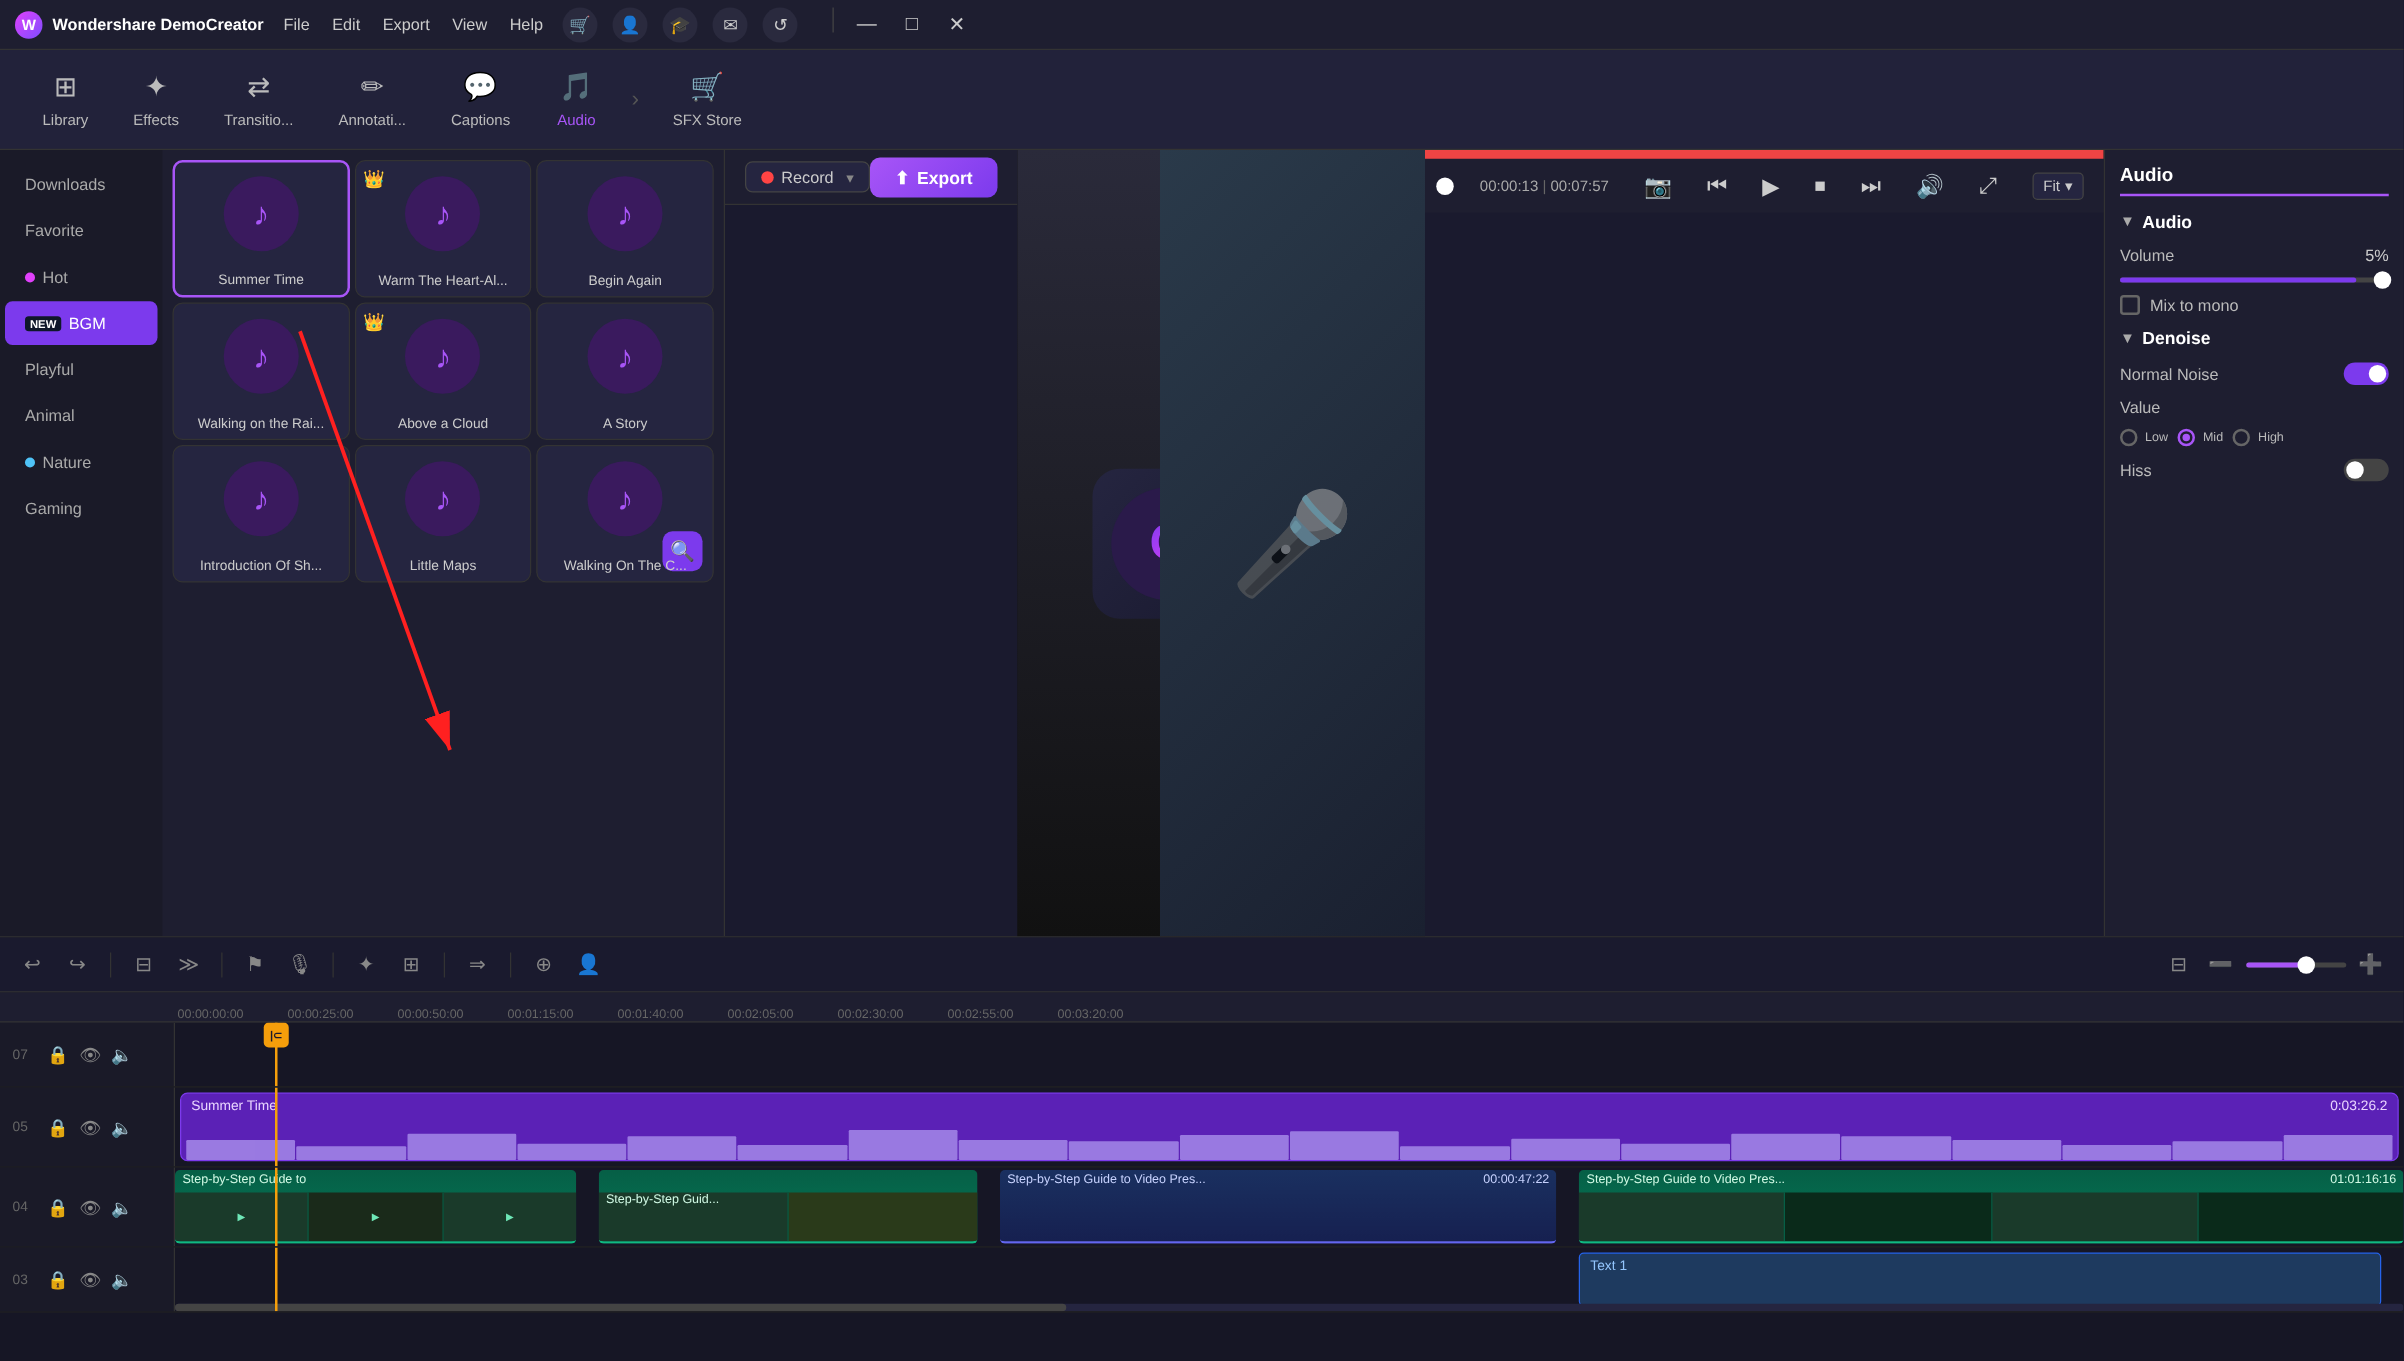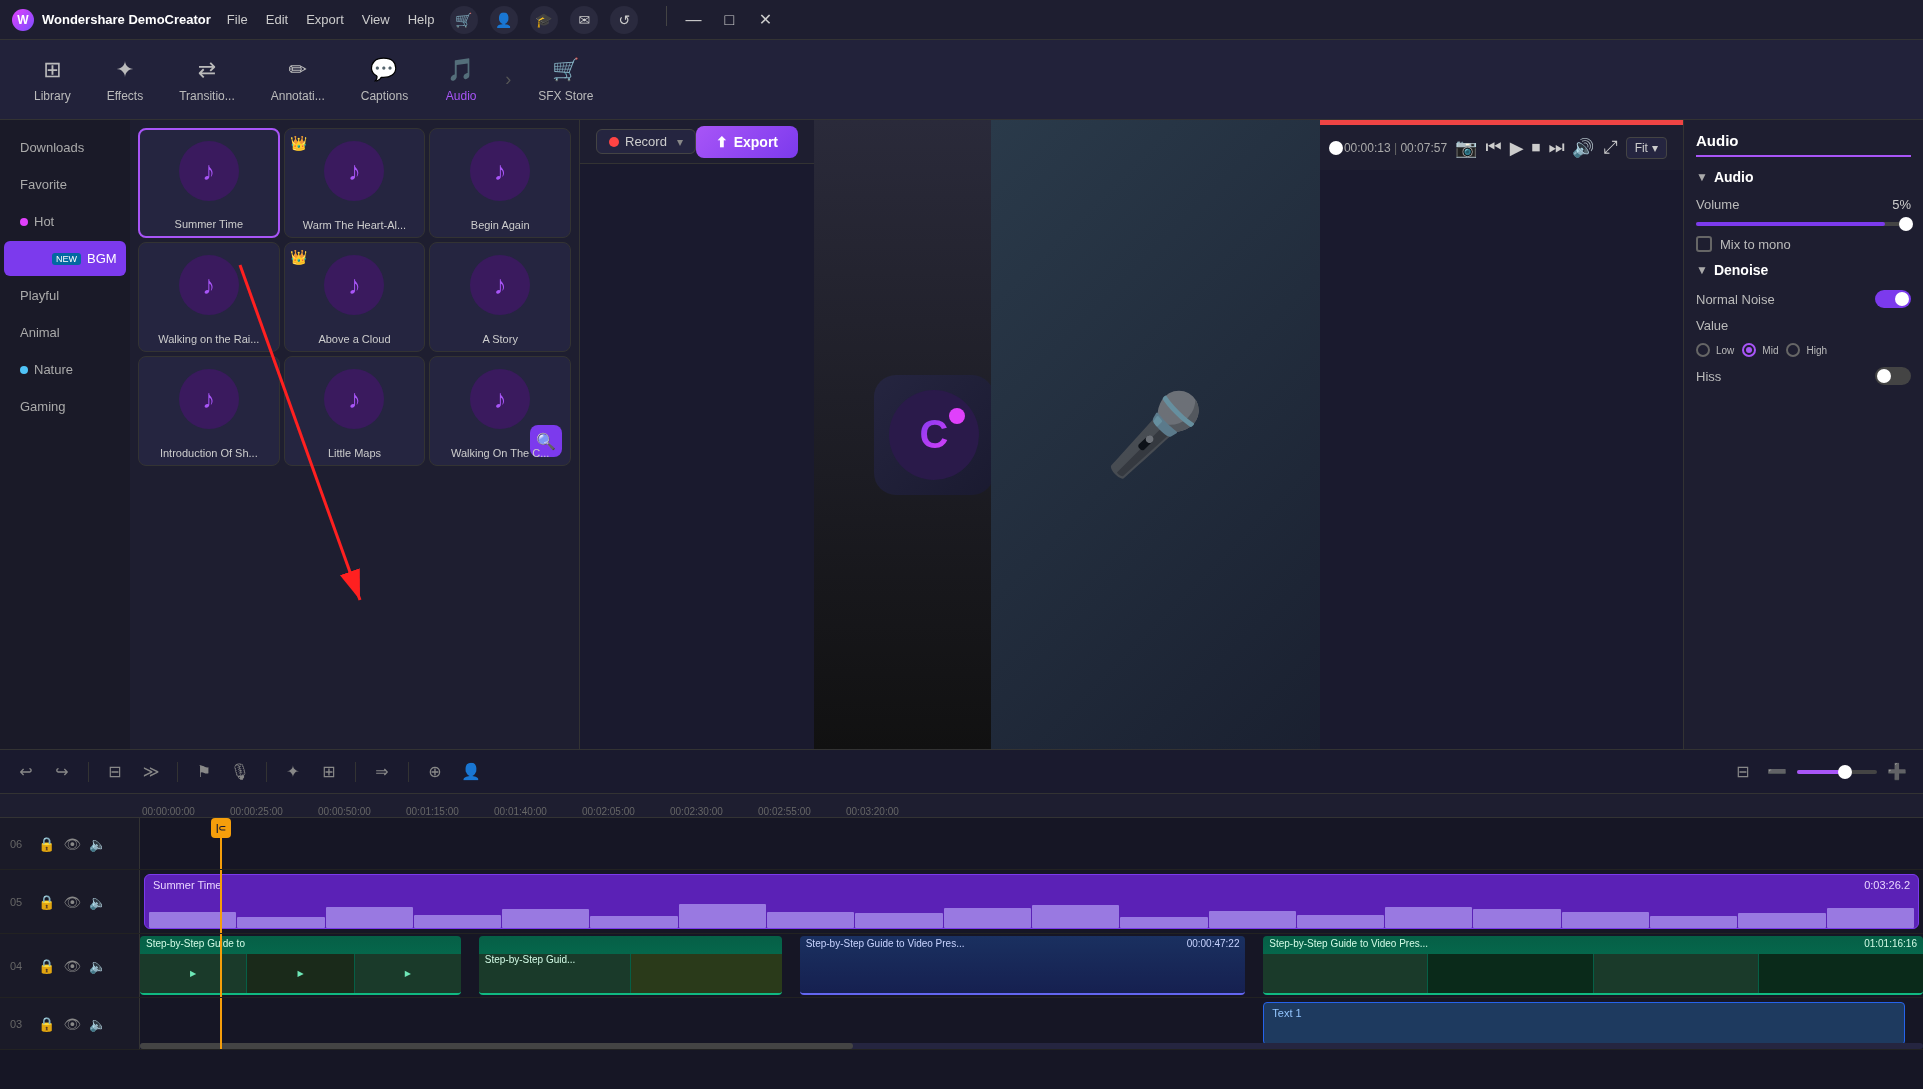--- a/index.html
+++ b/index.html
@@ -129,26 +129,25 @@
       color: #aaa;
       display: flex;
       align-items: center;
       gap: 6px;
       border-radius: 6px;
       margin: 2px 4px;
     }
     .category-item.active { background: #7c3aed; color: #fff; }
     .category-badge {
       font-size: 9px;
-      background: #0369a1;
+      background: #0f172a;
       color: #fff;
       border-radius: 3px;
       padding: 1px 4px;
-      font-weight: normal;
-      margin-left: 32px;
+      font-weight: bold;
     }
     .category-dot {
       width: 8px; height: 8px;
       border-radius: 50%;
     }
 
     
     .audio-grid {
       flex: 1;
       overflow-y: auto;
@@ -293,22 +292,22 @@
       border-radius: 50%;
       right: 14px; top: 18px;
     }
 
     
     .preview-controls {
       display: flex;
       align-items: center;
       padding: 8px 16px;
       background: #1e1e30;
-      border-top: 5px solid #ef4444;
-      gap: 8px;
+      border-top: 7px solid #ef4444;
+      gap: 28px;
       height: 50px;
     }
     .progress-bar-container {
       flex: 1;
       height: 4px;
       background: #444;
       border-radius: 2px;
       position: relative;
     }
     .progress-bar-fill {
@@ -829,21 +828,21 @@
           <span class="ruler-mark">00:02:30:00</span>
           <span class="ruler-mark">00:02:55:00</span>
           <span class="ruler-mark">00:03:20:00</span>
         </div>
       </div>
 
       <div style="position:absolute;top:24px;left:0;right:0;bottom:0;overflow-y:auto;">
 
         <div class="track-row">
           <div class="track-controls">
-            <span class="track-num">06</span>
+            <span class="track-num">07</span>
             <span class="track-icon">🔒</span>
             <span class="track-icon">👁</span>
             <span class="track-icon">🔈</span>
           </div>
           <div class="track-content">
 
             <div style="position:absolute;left:80px;top:0;bottom:0;width:2px;background:#f59e0b;z-index:5;">
               <div style="position:absolute;top:0;left:50%;transform:translateX(-50%);width:20px;height:20px;background:#f59e0b;border-radius:4px;display:flex;align-items:center;justify-content:center;">
                 <div style="font-size:9px;color:#1a1a2e;font-weight:bold;">|⊂</div>
               </div>

